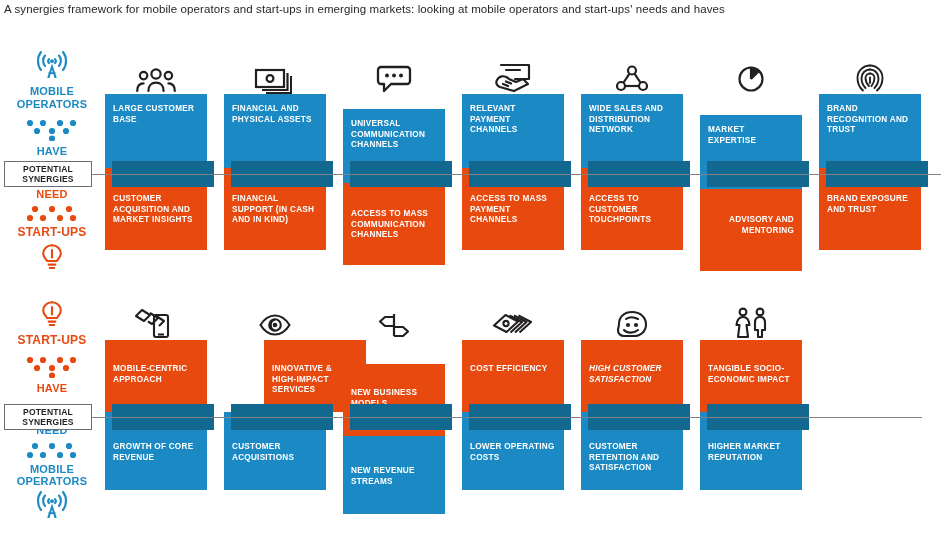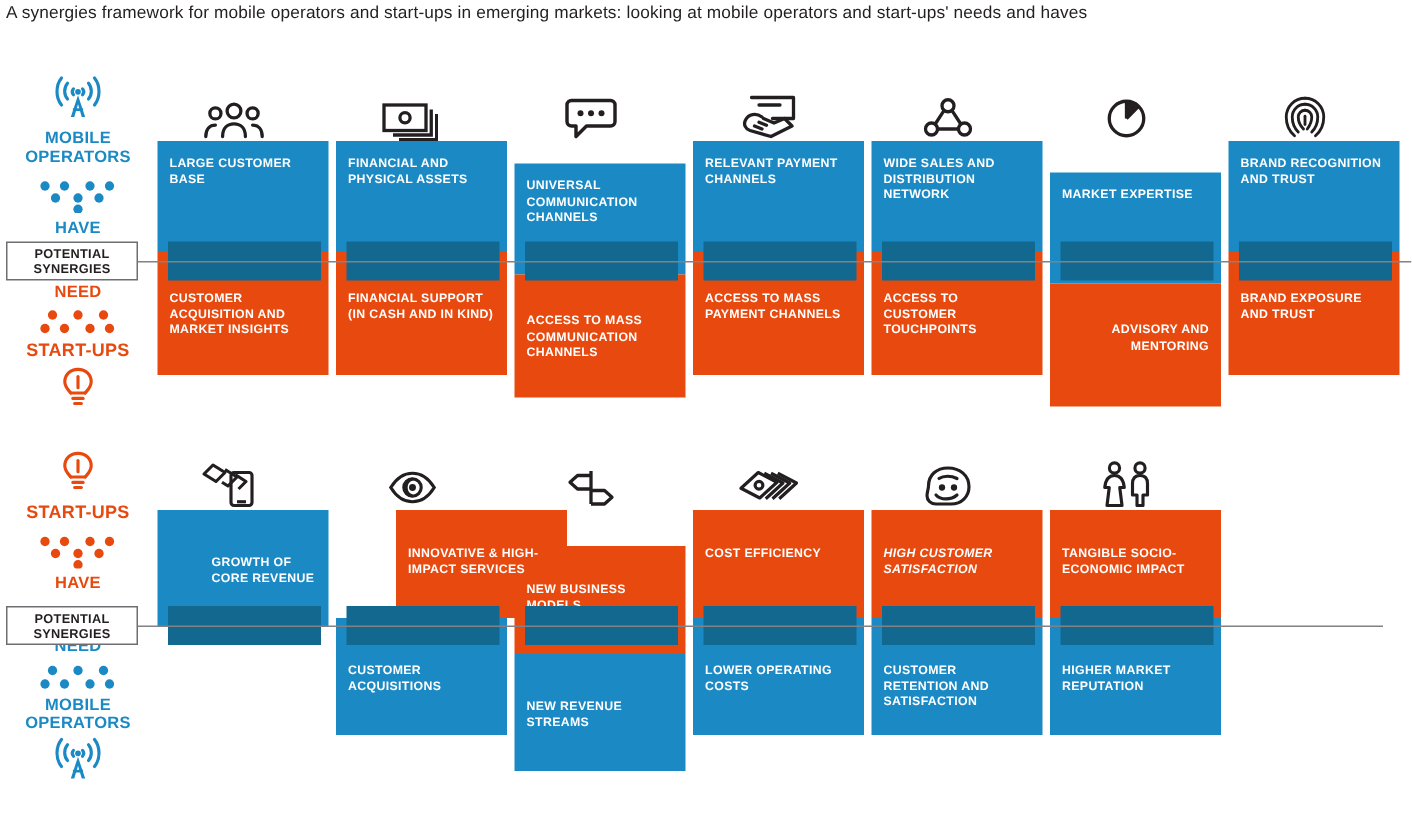--- a/index.html
+++ b/index.html
@@ -58,21 +58,21 @@
   .icon-row { position:absolute; left:0; width:941px; height:42px; }
   .icon-cell {
     position:absolute; width:102px; height:42px;
     display:flex; align-items:flex-end; justify-content:center;
   }
   .icon-cell svg { display:block; }
 
   
   .card-col { position:absolute; width:102px; }
   .card {
-    position:relative; width:114px; padding:10px 8px 8px 8px;
+    position:relative; width:102px; padding:10px 8px 8px 8px;
     color:#ffffff; font-size:8.2px; font-weight:bold;
     line-height:10.5px; letter-spacing:.25px;
     text-transform:uppercase;
   }
   .card.blue   { background:#1b8ac4; }
   .card.orange { background:#e8490f; }
   .card-text { position:relative; z-index:5; display:block; }
 
   
   .band {
@@ -464,22 +464,25 @@
           <path d="M14 11 C10 11 8 14 7.5 19 L10.5 19 L9 31 h10 L17.5 19 L20.5 19 C20 14 18 11 14 11 Z"></path>
           <circle cx="31" cy="6" r="3.4"></circle>
           <path d="M31 11 C27.5 11 26 13 26 16.5 V24 h3 V31 h4 V24 h3 V16.5 C36 13 34.5 11 31 11 Z"></path>
         </g>
           </svg>
       </span>
     </div>
   </div>
 
   <div class="card-col" style="left:105px; top:44px;">
+    <div class="card orange" style="height:72px;">
+      <span class="card-text" style="padding-top:14px;display:block;">MOBILE-CENTRIC APPROACH</span>
+    </div>
     <div class="card blue" style="height:78px;">
-      <span class="card-text" style="padding-top:20px;display:block;margin-left:28px;">GROWTH OF CORE REVENUE</span>
+      <span class="card-text" style="padding-top:20px;display:block;">GROWTH OF CORE REVENUE</span>
     </div>
   </div>
   <div class="card-col" style="left:224px; top:44px;">
     <div class="card orange" style="height:72px;margin-left:40px;">
       <span class="card-text" style="padding-top:14px;display:block;">INNOVATIVE &amp; HIGH-IMPACT SERVICES</span>
     </div>
     <div class="card blue" style="height:78px;">
       <span class="card-text" style="padding-top:20px;display:block;">CUSTOMER ACQUISITIONS</span>
     </div>
   </div>

